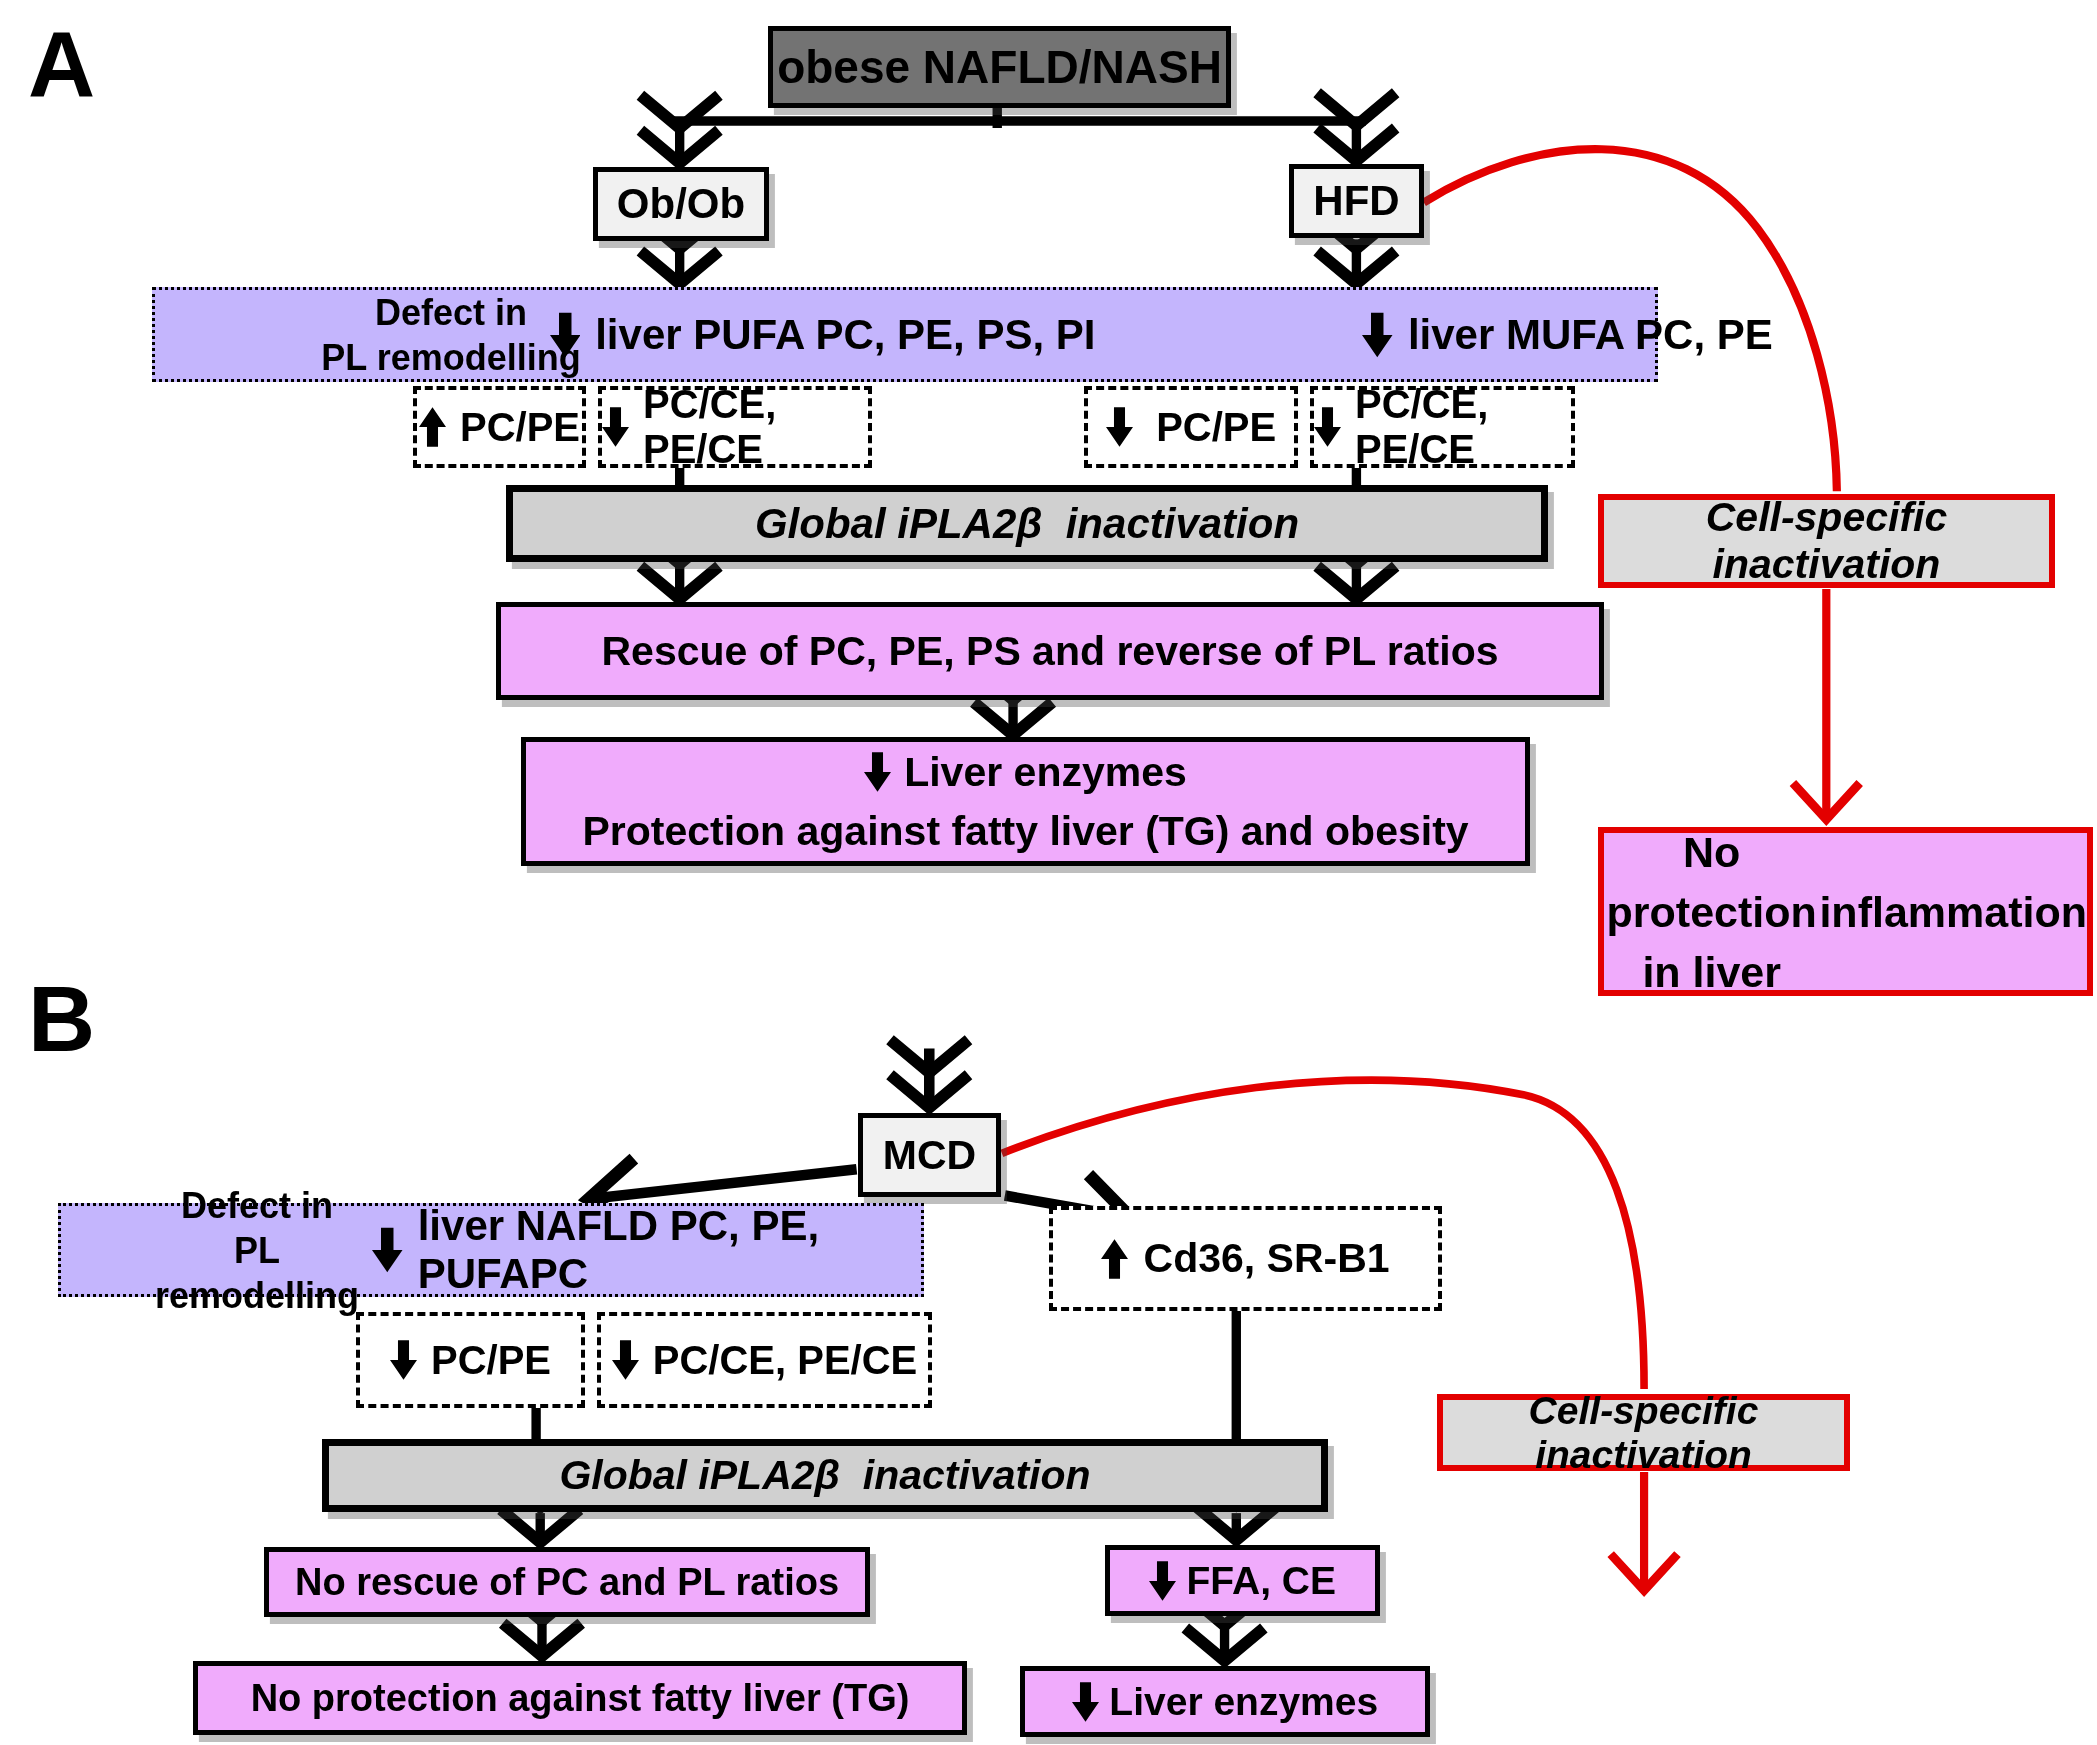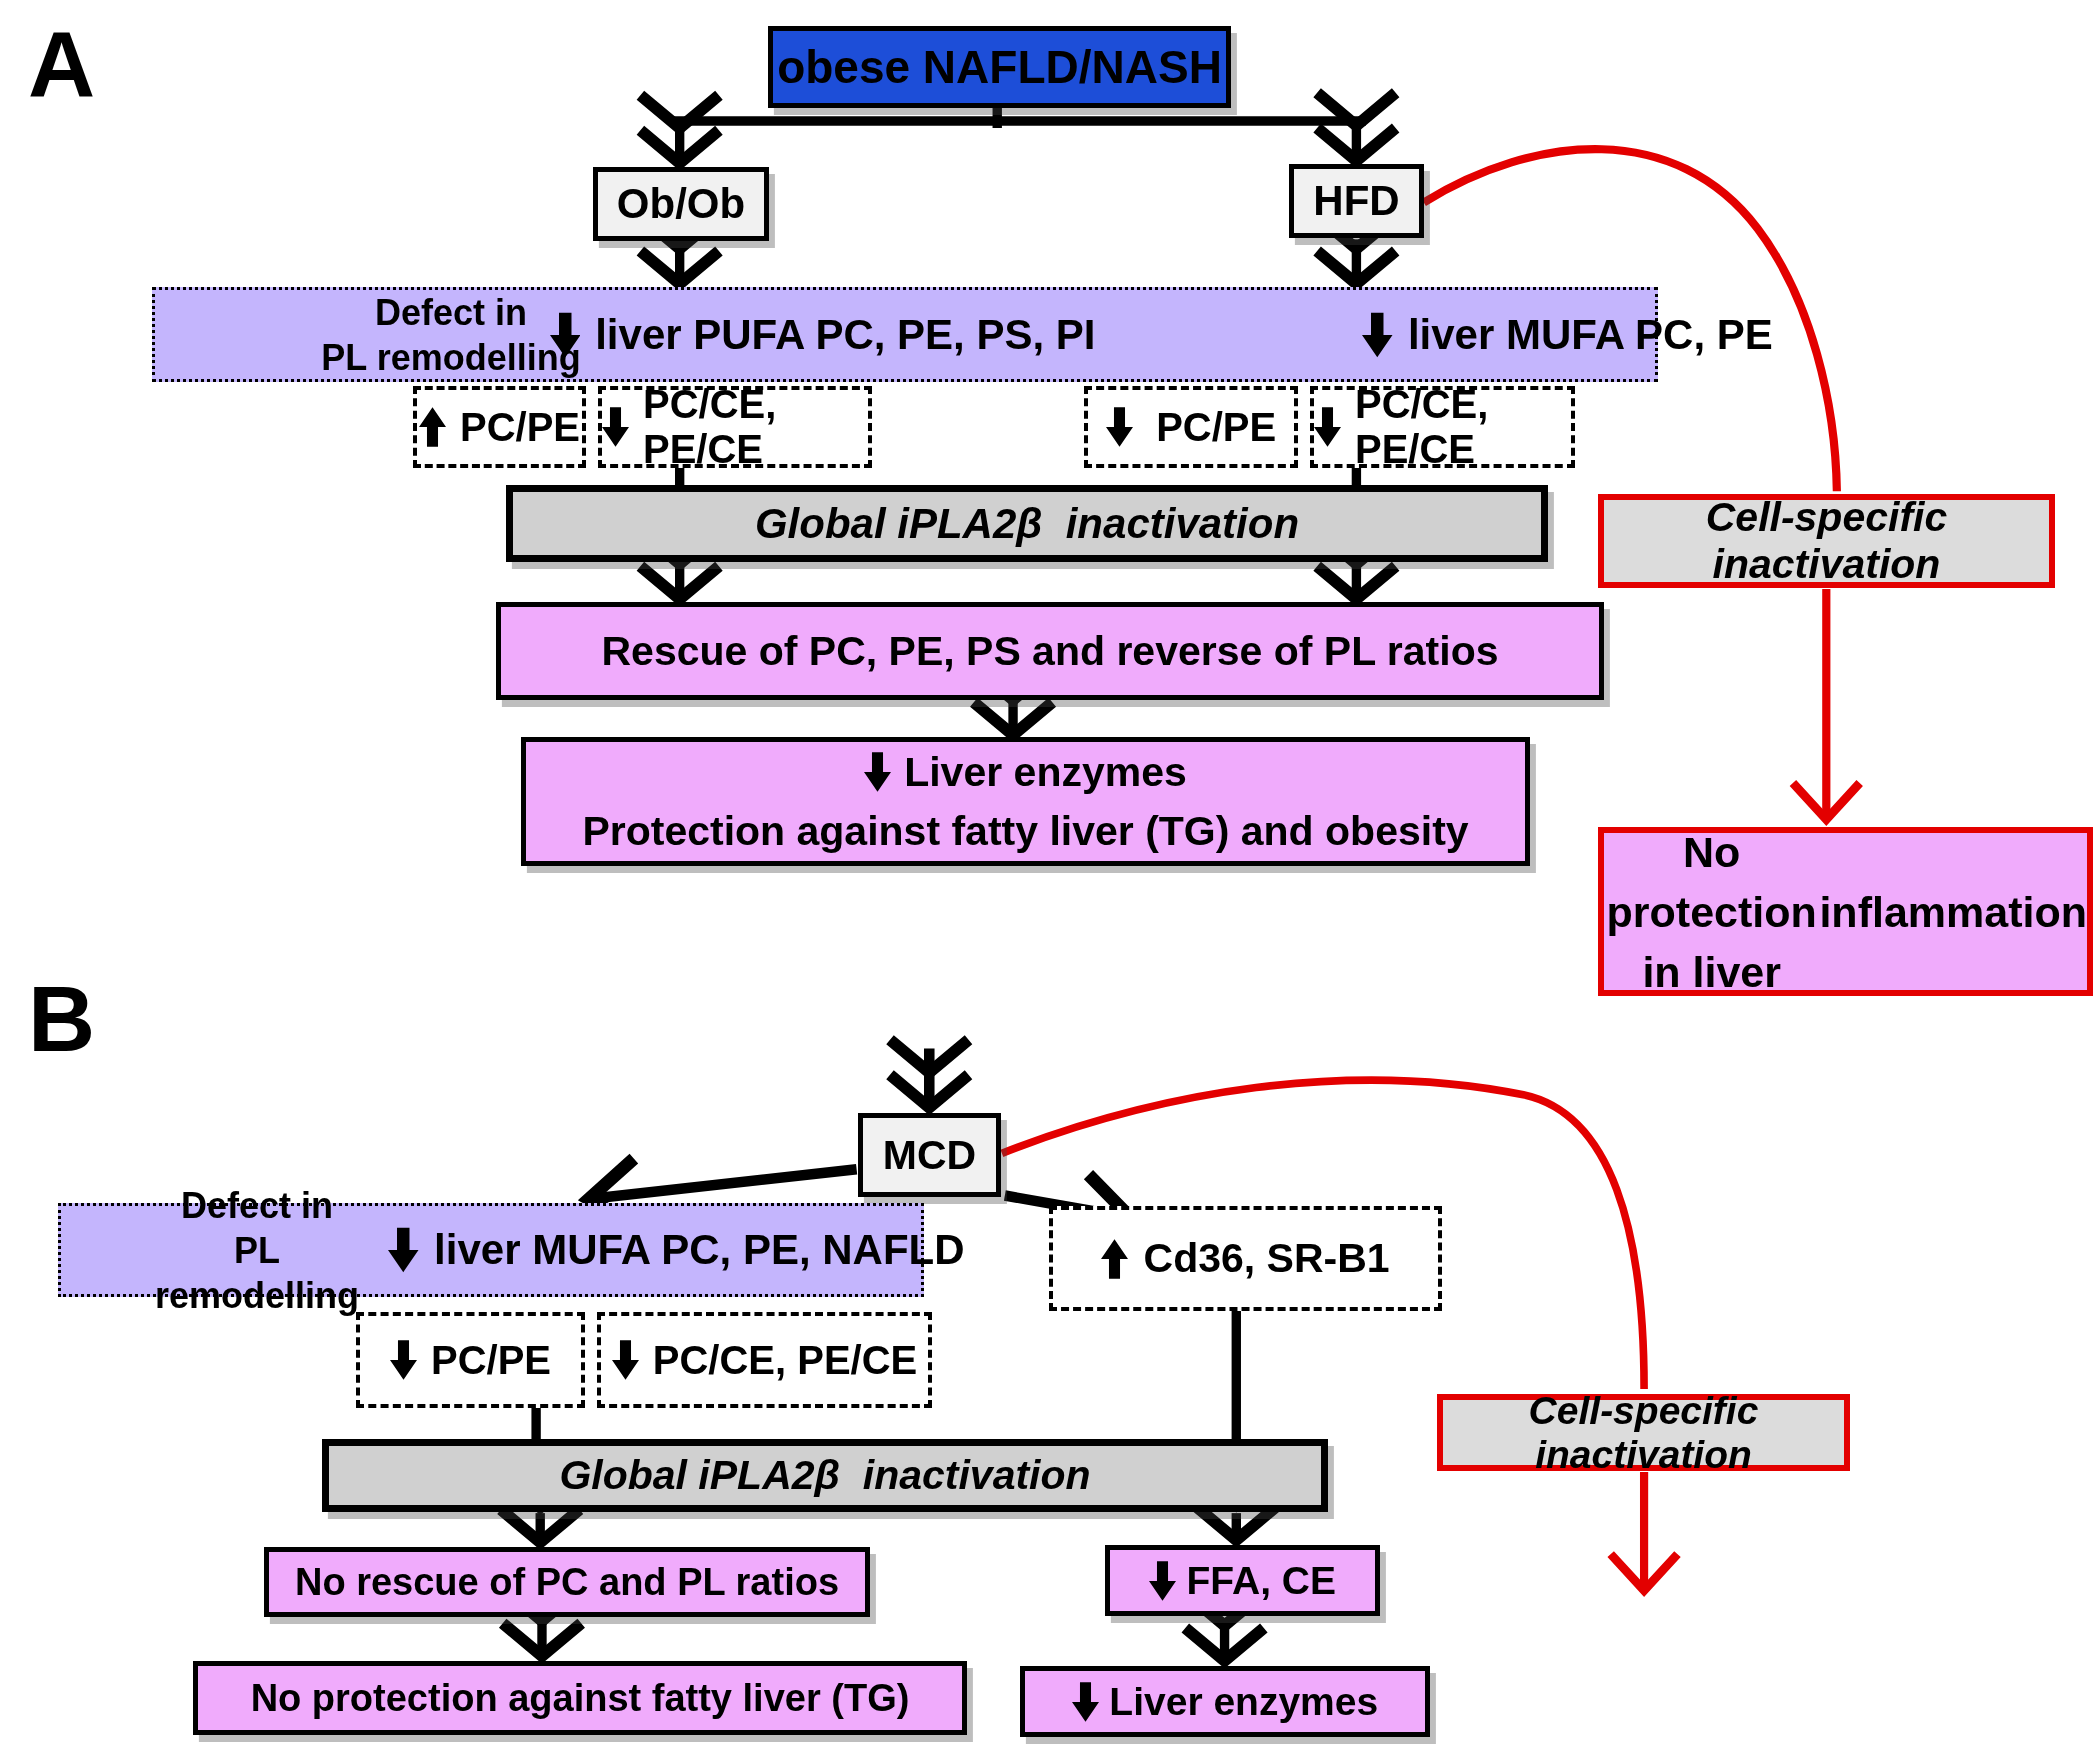--- a/index.html
+++ b/index.html
@@ -5,21 +5,21 @@
   html,body{margin:0;padding:0;background:#ffffff;}
   #canvas{position:relative;width:2097px;height:1746px;background:#ffffff;
           font-family:"Liberation Sans",sans-serif;font-weight:bold;color:#000;overflow:hidden;}
   #wires{position:absolute;left:0;top:0;z-index:1;}
   .lblAB{position:absolute;font-size:93px;font-weight:800;z-index:3;letter-spacing:1.2px;}
   .lblA{left:28px;top:10.5px;}
   .lblB{left:28px;top:966px;}
   .box{position:absolute;display:flex;align-items:center;justify-content:center;
        text-align:center;box-sizing:border-box;z-index:2;}
   .shadow{box-shadow:5.9px 7px 0 rgba(70,70,70,0.35);}
-  .gray{background:#1d4ed8;justify-content:center;}
+  .gray{background:#737373;justify-content:center;}
   .node{background:#f1f1f1;}
   .white{background:#f0abfc;}
   .blk{border:5.9px solid #000;}
   .thin{border:5.3px solid #000;}
   .red{border:6.4px solid #e30000;}
   .ital{font-style:italic;}
   .region{position:absolute;background:#c4b5fd;border:3.5px dotted #000;box-sizing:border-box;z-index:2;}
   .rb{position:absolute;background:#fff;border:4.1px dashed #000;box-sizing:border-box;z-index:2;
       display:flex;align-items:center;justify-content:center;gap:14px;font-size:40px;}
   .deflbl{position:absolute;top:0;height:100%;display:flex;flex-direction:column;
@@ -215,21 +215,21 @@
 
   <div class="region r-defb">
     <div class="deflbl defb-lbl">
       <span>Defect in</span>
       <span>PL remodelling</span>
     </div>
     <div class="stmt defb-s">
       <svg class="ai b" viewBox="0 0 44 64">
         <polygon points="13,0 31,0 31,32 44,32 22,64 0,32 13,32"></polygon>
         </svg>
-      <span>liver MUFA PC, PE, NAFLD</span>
+      <span>liver NAFLD PC, PE, PUFAPC</span>
     </div>
   </div>
 
   <div class="rb rb5">
     <svg class="ai s" viewBox="0 0 44 64">
       <polygon points="13,0 31,0 31,32 44,32 22,64 0,32 13,32"></polygon>
       </svg>
     <span>PC/PE</span>
   </div>
   <div class="rb rb6">

